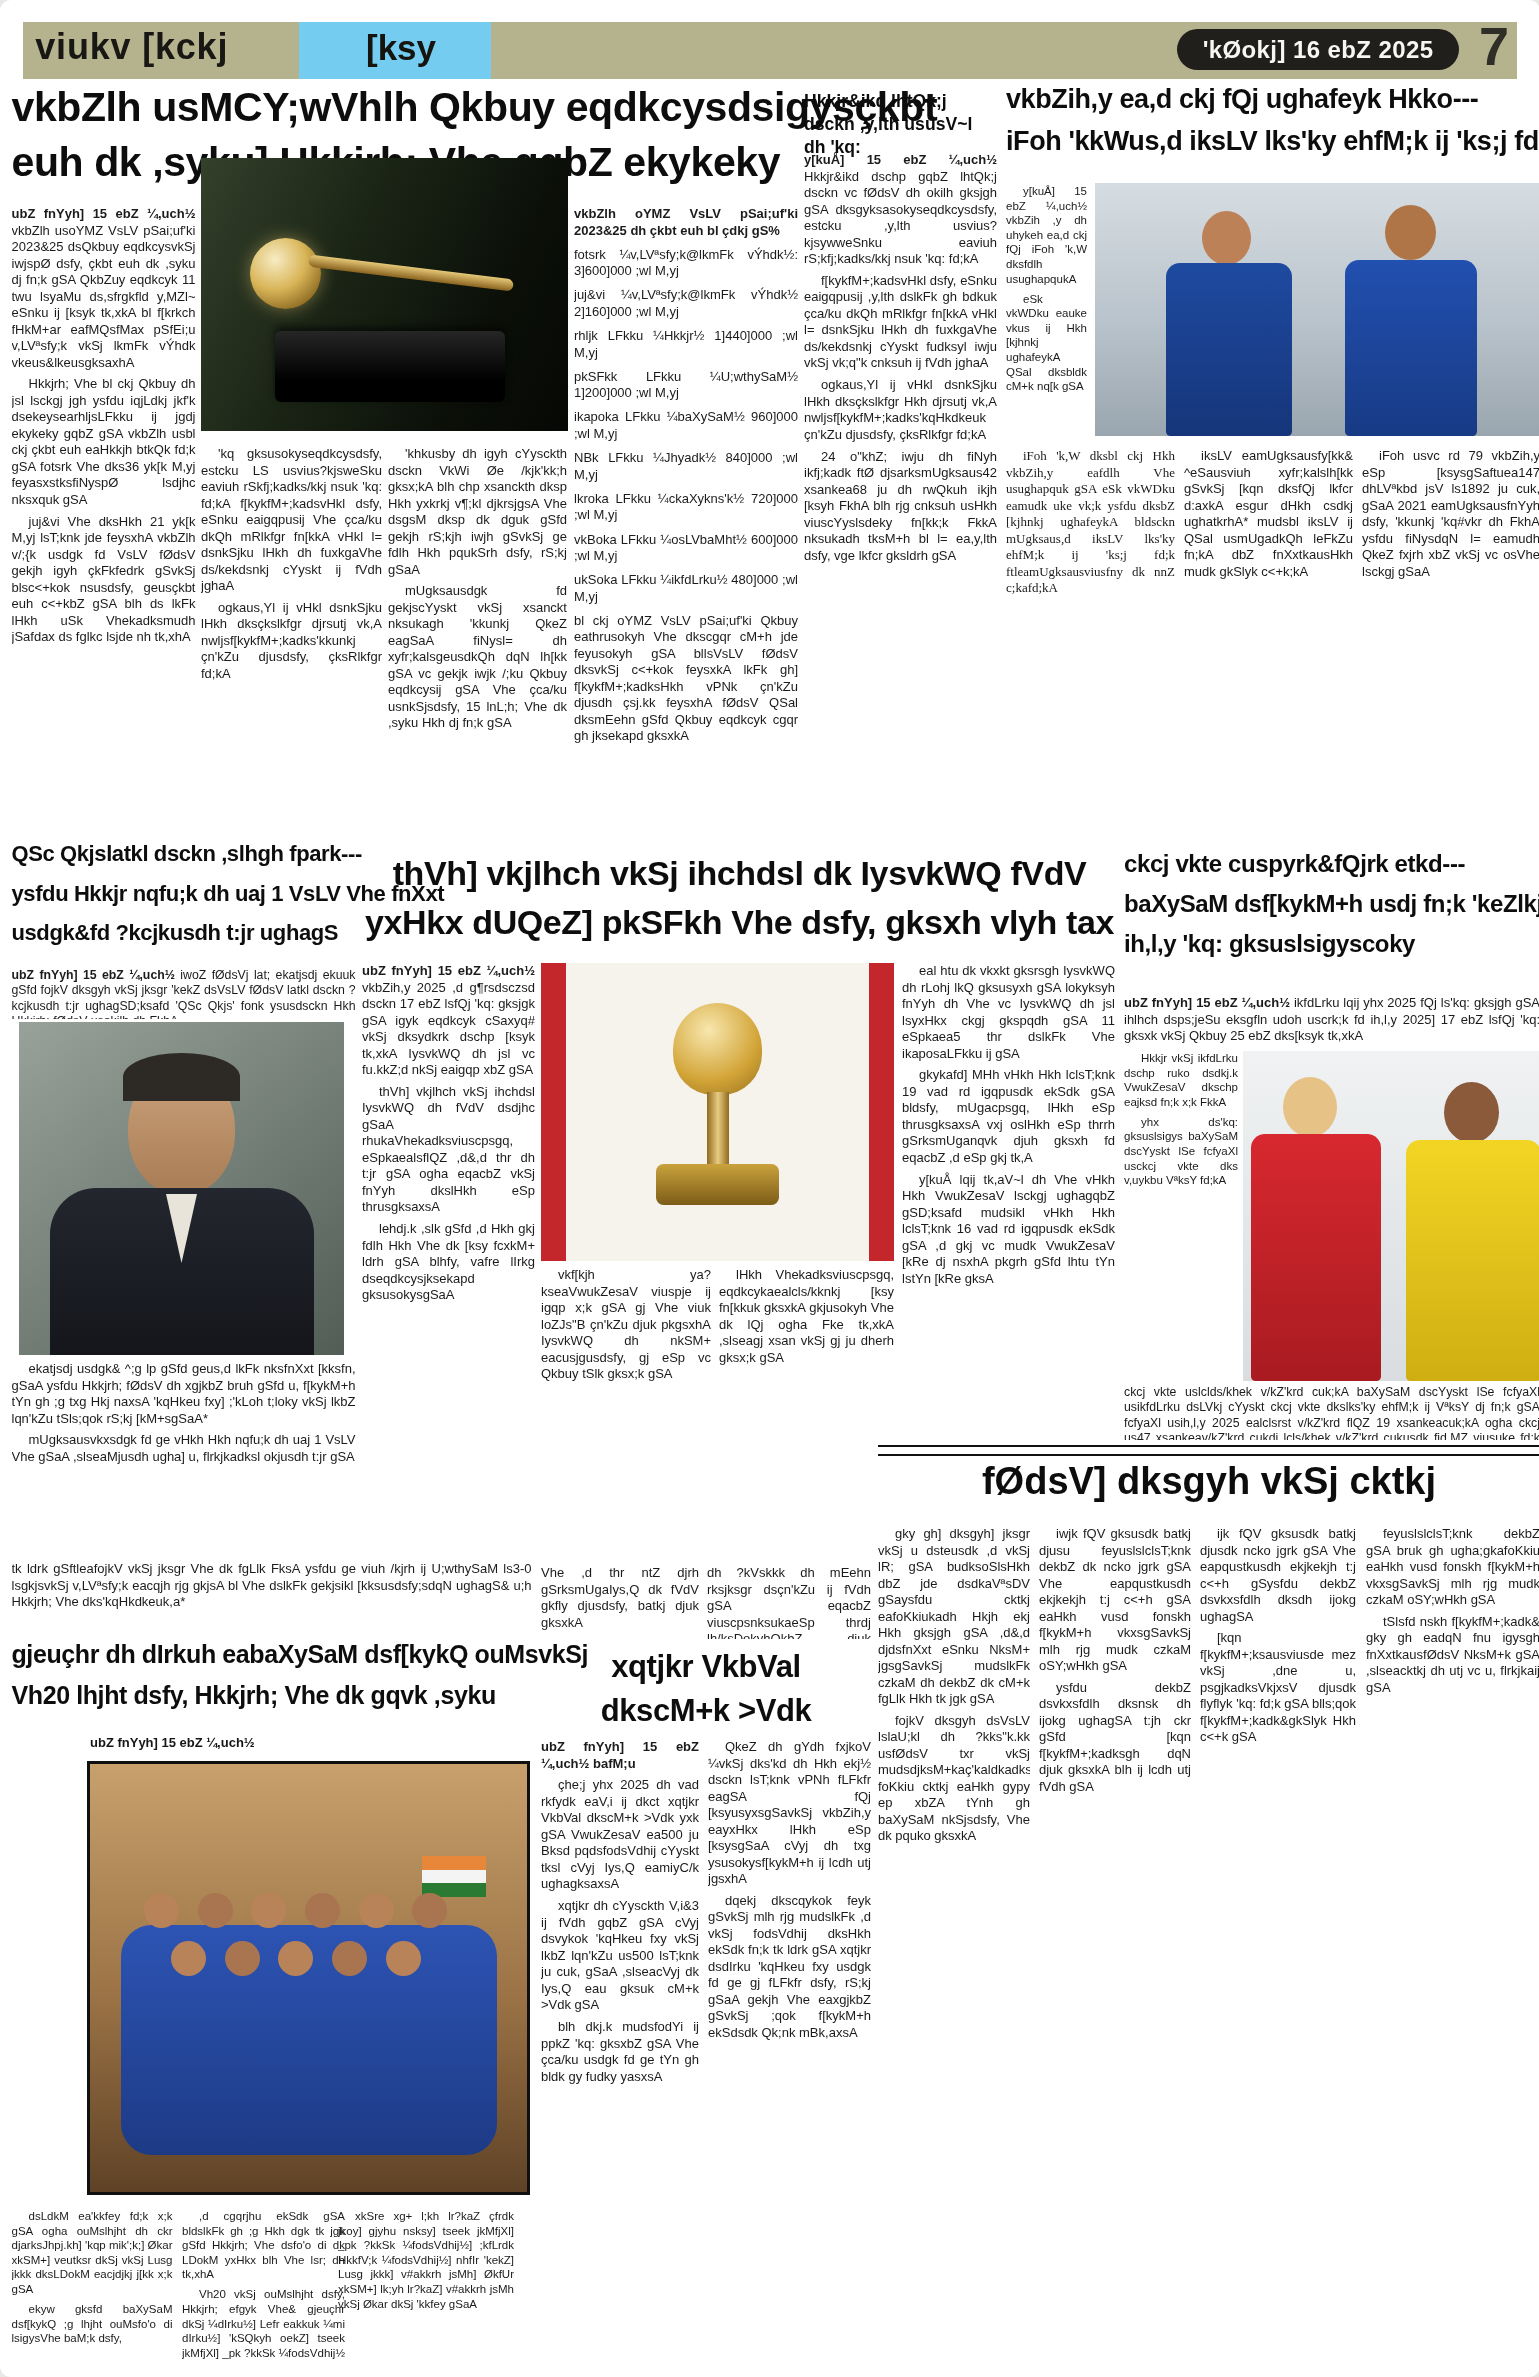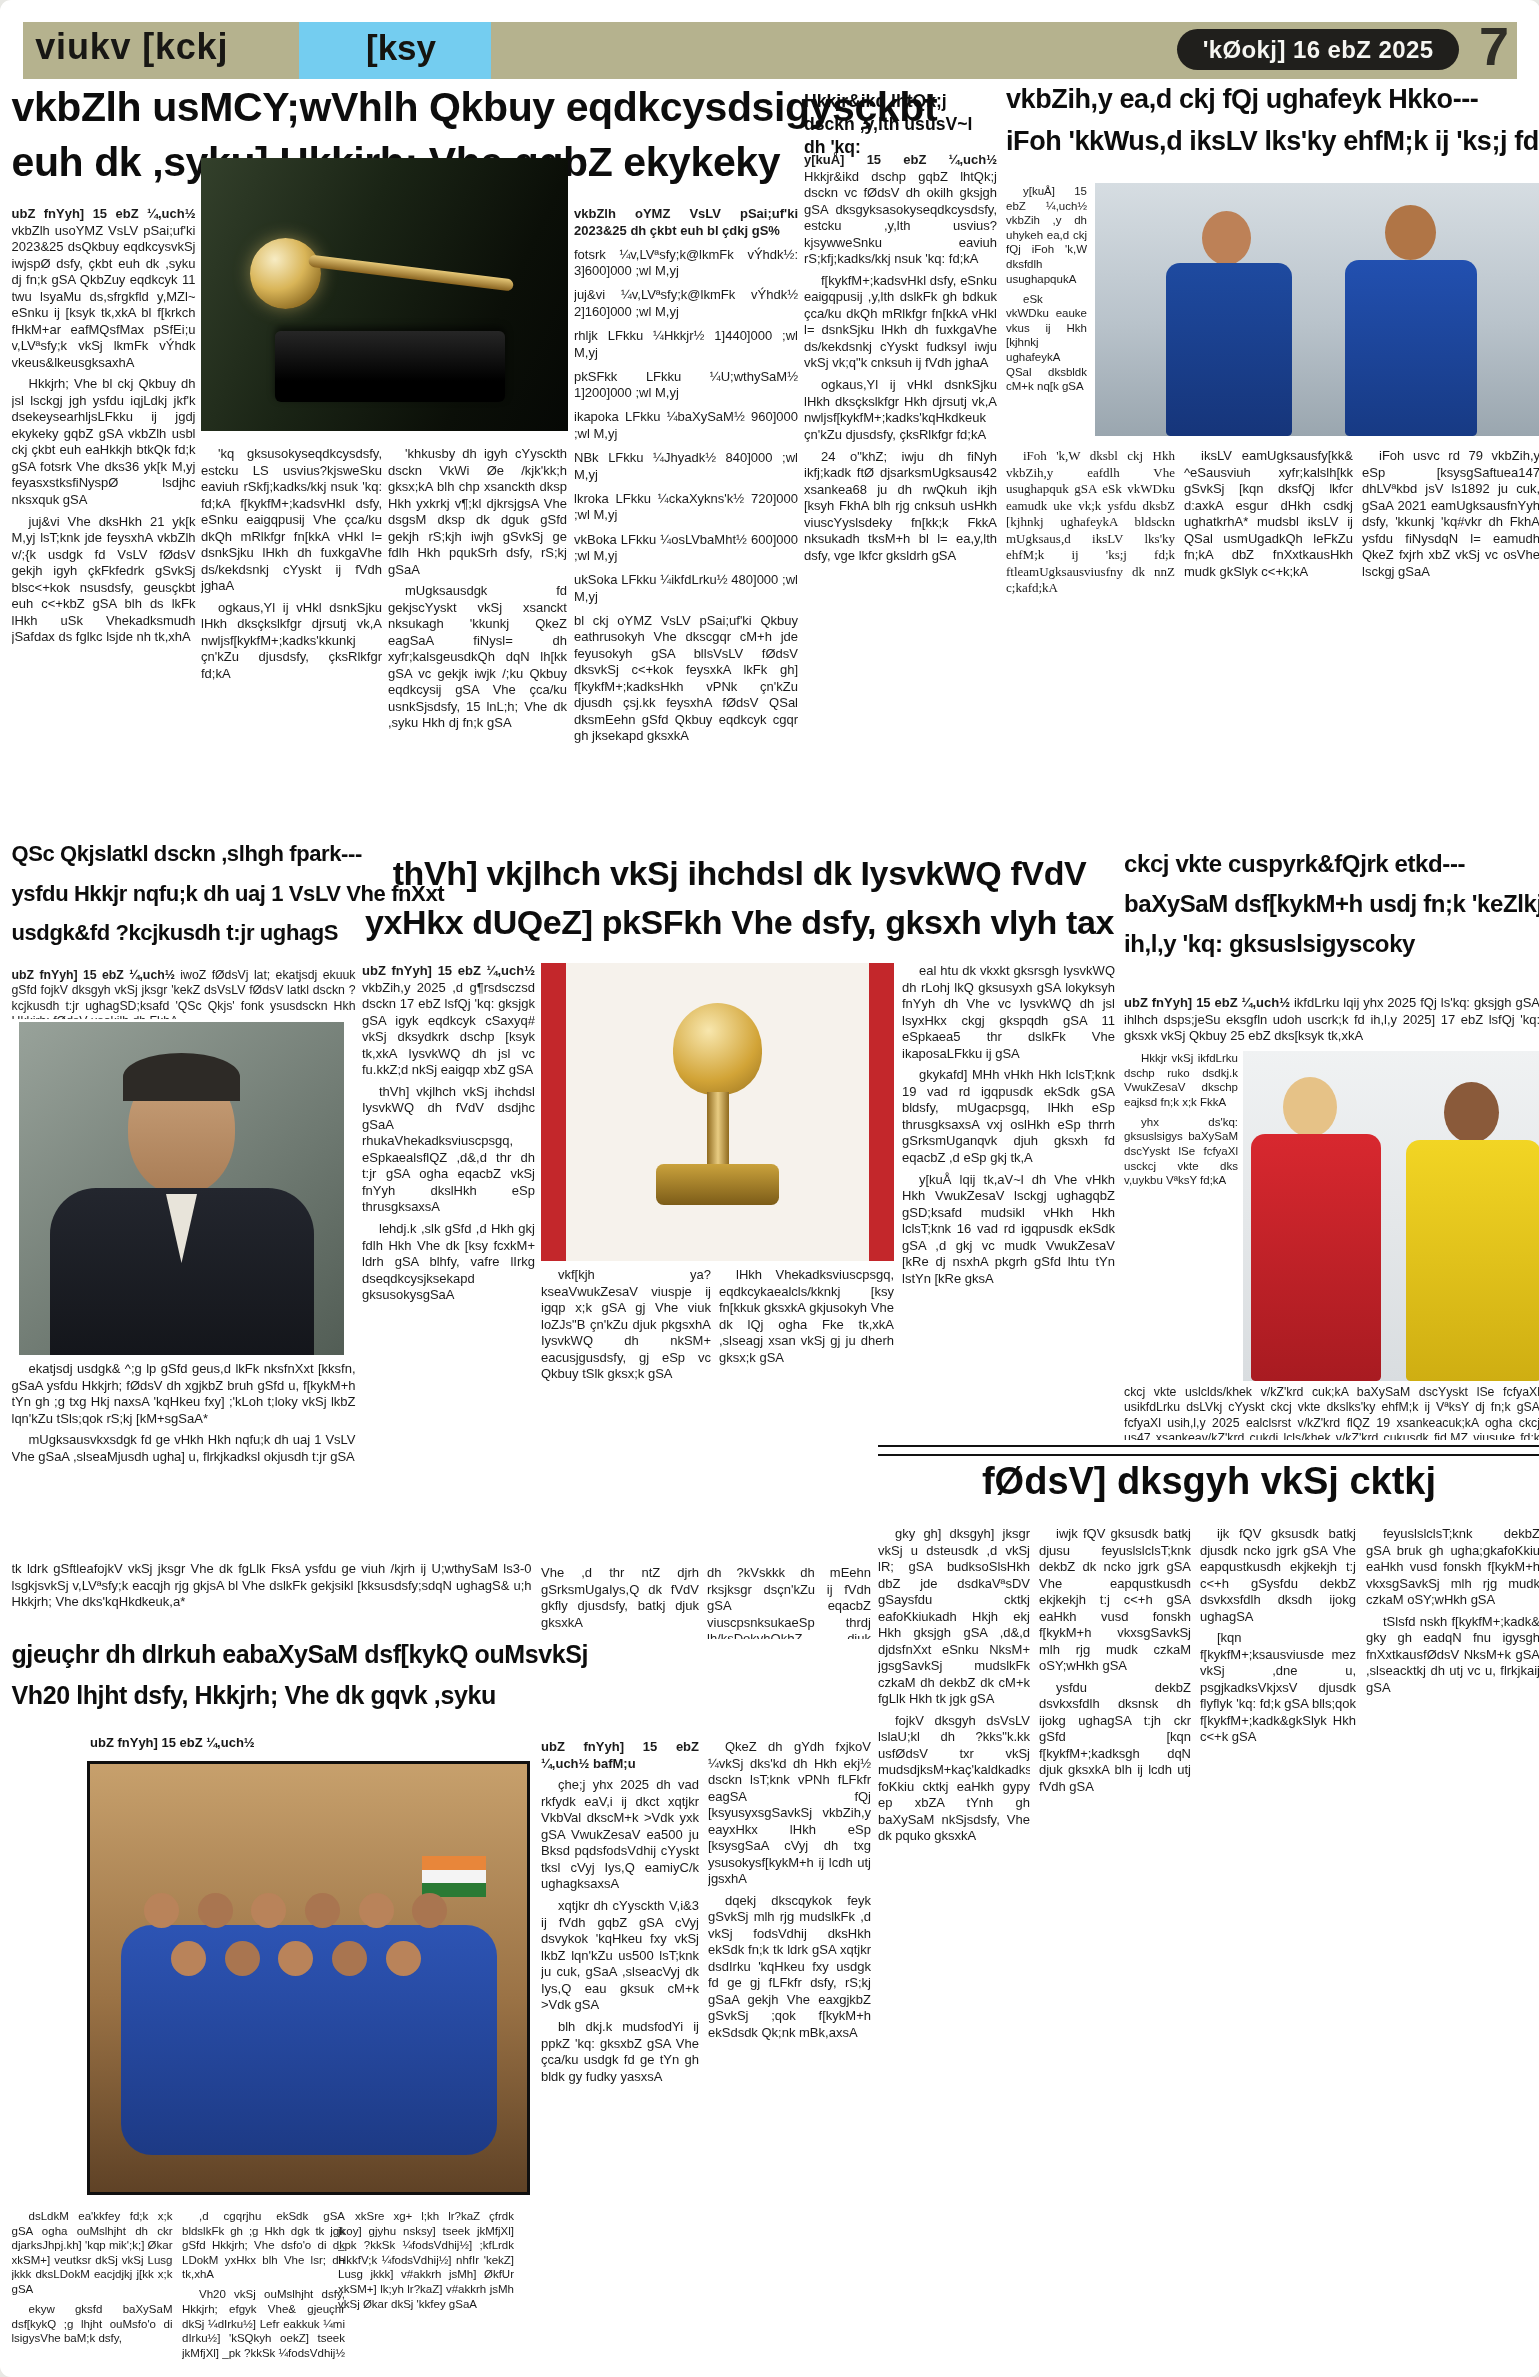--- a/index.html
+++ b/index.html
@@ -294,20 +294,24 @@
       <p class="para">ekyw gksfd baXySaM dsf[kykQ ;g lhjht ouMsfo'o di lsigysVhe baM;k dsfy,</p>
     </div>
   <div class="col small" style="left:182px;top:2209px;width:163px;height:160px;">
       <p class="para">,d cgqrjhu ekSdk gSA bldslkFk gh ;g Hkh dgk tk jgk gSfd Hkkjrh; Vhe dsfo'o di dk LDokM yxHkx blh Vhe lsr; dh tk,xhA</p>
       <p class="para">Vh20 vkSj ouMslhjht dsfy, Hkkjrh; efgyk Vhe&amp; gjeuçhr dkSj ¼dIrku½] Lefr eakkuk ¼mi dIrku½] 'kSQkyh oekZ] tseek jkMfjXl] _pk ?kkSk ¼fodsVdhij½</p>
     </div>
   <div class="col small" style="left:338px;top:2209px;width:176px;height:160px;">
       <p class="para">xkSre xg+ l;kh lr?kaZ çfrdk jkoy] gjyhu nsksy] tseek jkMfjXl] _pk ?kkSk ¼fodsVdhij½] ;kfLrdk HkkfV;k ¼fodsVdhij½] nhfIr 'kekZ] Lusg jkkk] v#akkrh jsMh] ØkfUr xkSM+] lk;yh lr?kaZ] v#akkrh jsMh vkSj Økar dkSj 'kkfey gSaA</p>
     </div>
 
+  <div class="hl hl-guj">
+    <div>xqtjkr VkbVal</div>
+    <div>dkscM+k &gt;Vdk</div>
+  </div>
   <div class="col" style="left:541px;top:1739px;width:158px;height:630px;">
     <p class="para ni"><strong>ubZ fnYyh] 15 ebZ ¼,uch½ bafM;u</strong></p>
     <div>
         <p class="para">çhe;j yhx 2025 dh vad rkfydk eaV,i ij dkct xqtjkr VkbVal dkscM+k &gt;Vdk yxk gSA VwukZesaV ea500 ju Bksd pqdsfodsVdhij cYyskt tksl cVyj Iys,Q eamiyC/k ughagksaxsA</p>
         <p class="para">xqtjkr dh cYysckth V,i&amp;3 ij fVdh gqbZ gSA cVyj dsvykok 'kqHkeu fxy vkSj lkbZ lqn'kZu us500 lsT;knk ju cuk, gSaA ,slseacVyj dk Iys,Q eau gksuk cM+k &gt;Vdk gSA</p>
         <p class="para">blh dkj.k mudsfodYi ij ppkZ 'kq: gksxbZ gSA Vhe çca/ku usdgk fd ge tYn gh bldk gy fudky yasxsA</p>
       </div>
   </div>
   <div class="col" style="left:708px;top:1739px;width:163px;height:630px;">
       <p class="para">QkeZ dh gYdh fxjkoV ¼vkSj dks'kd dh Hkh ekj½ dsckn lsT;knk vPNh fLFkfr eagSA fQj [ksyusyxsgSavkSj vkbZih,y eayxHkx lHkh eSp [ksysgSaA cVyj dh txg ysusokysf[kykM+h ij lcdh utj jgsxhA</p>

